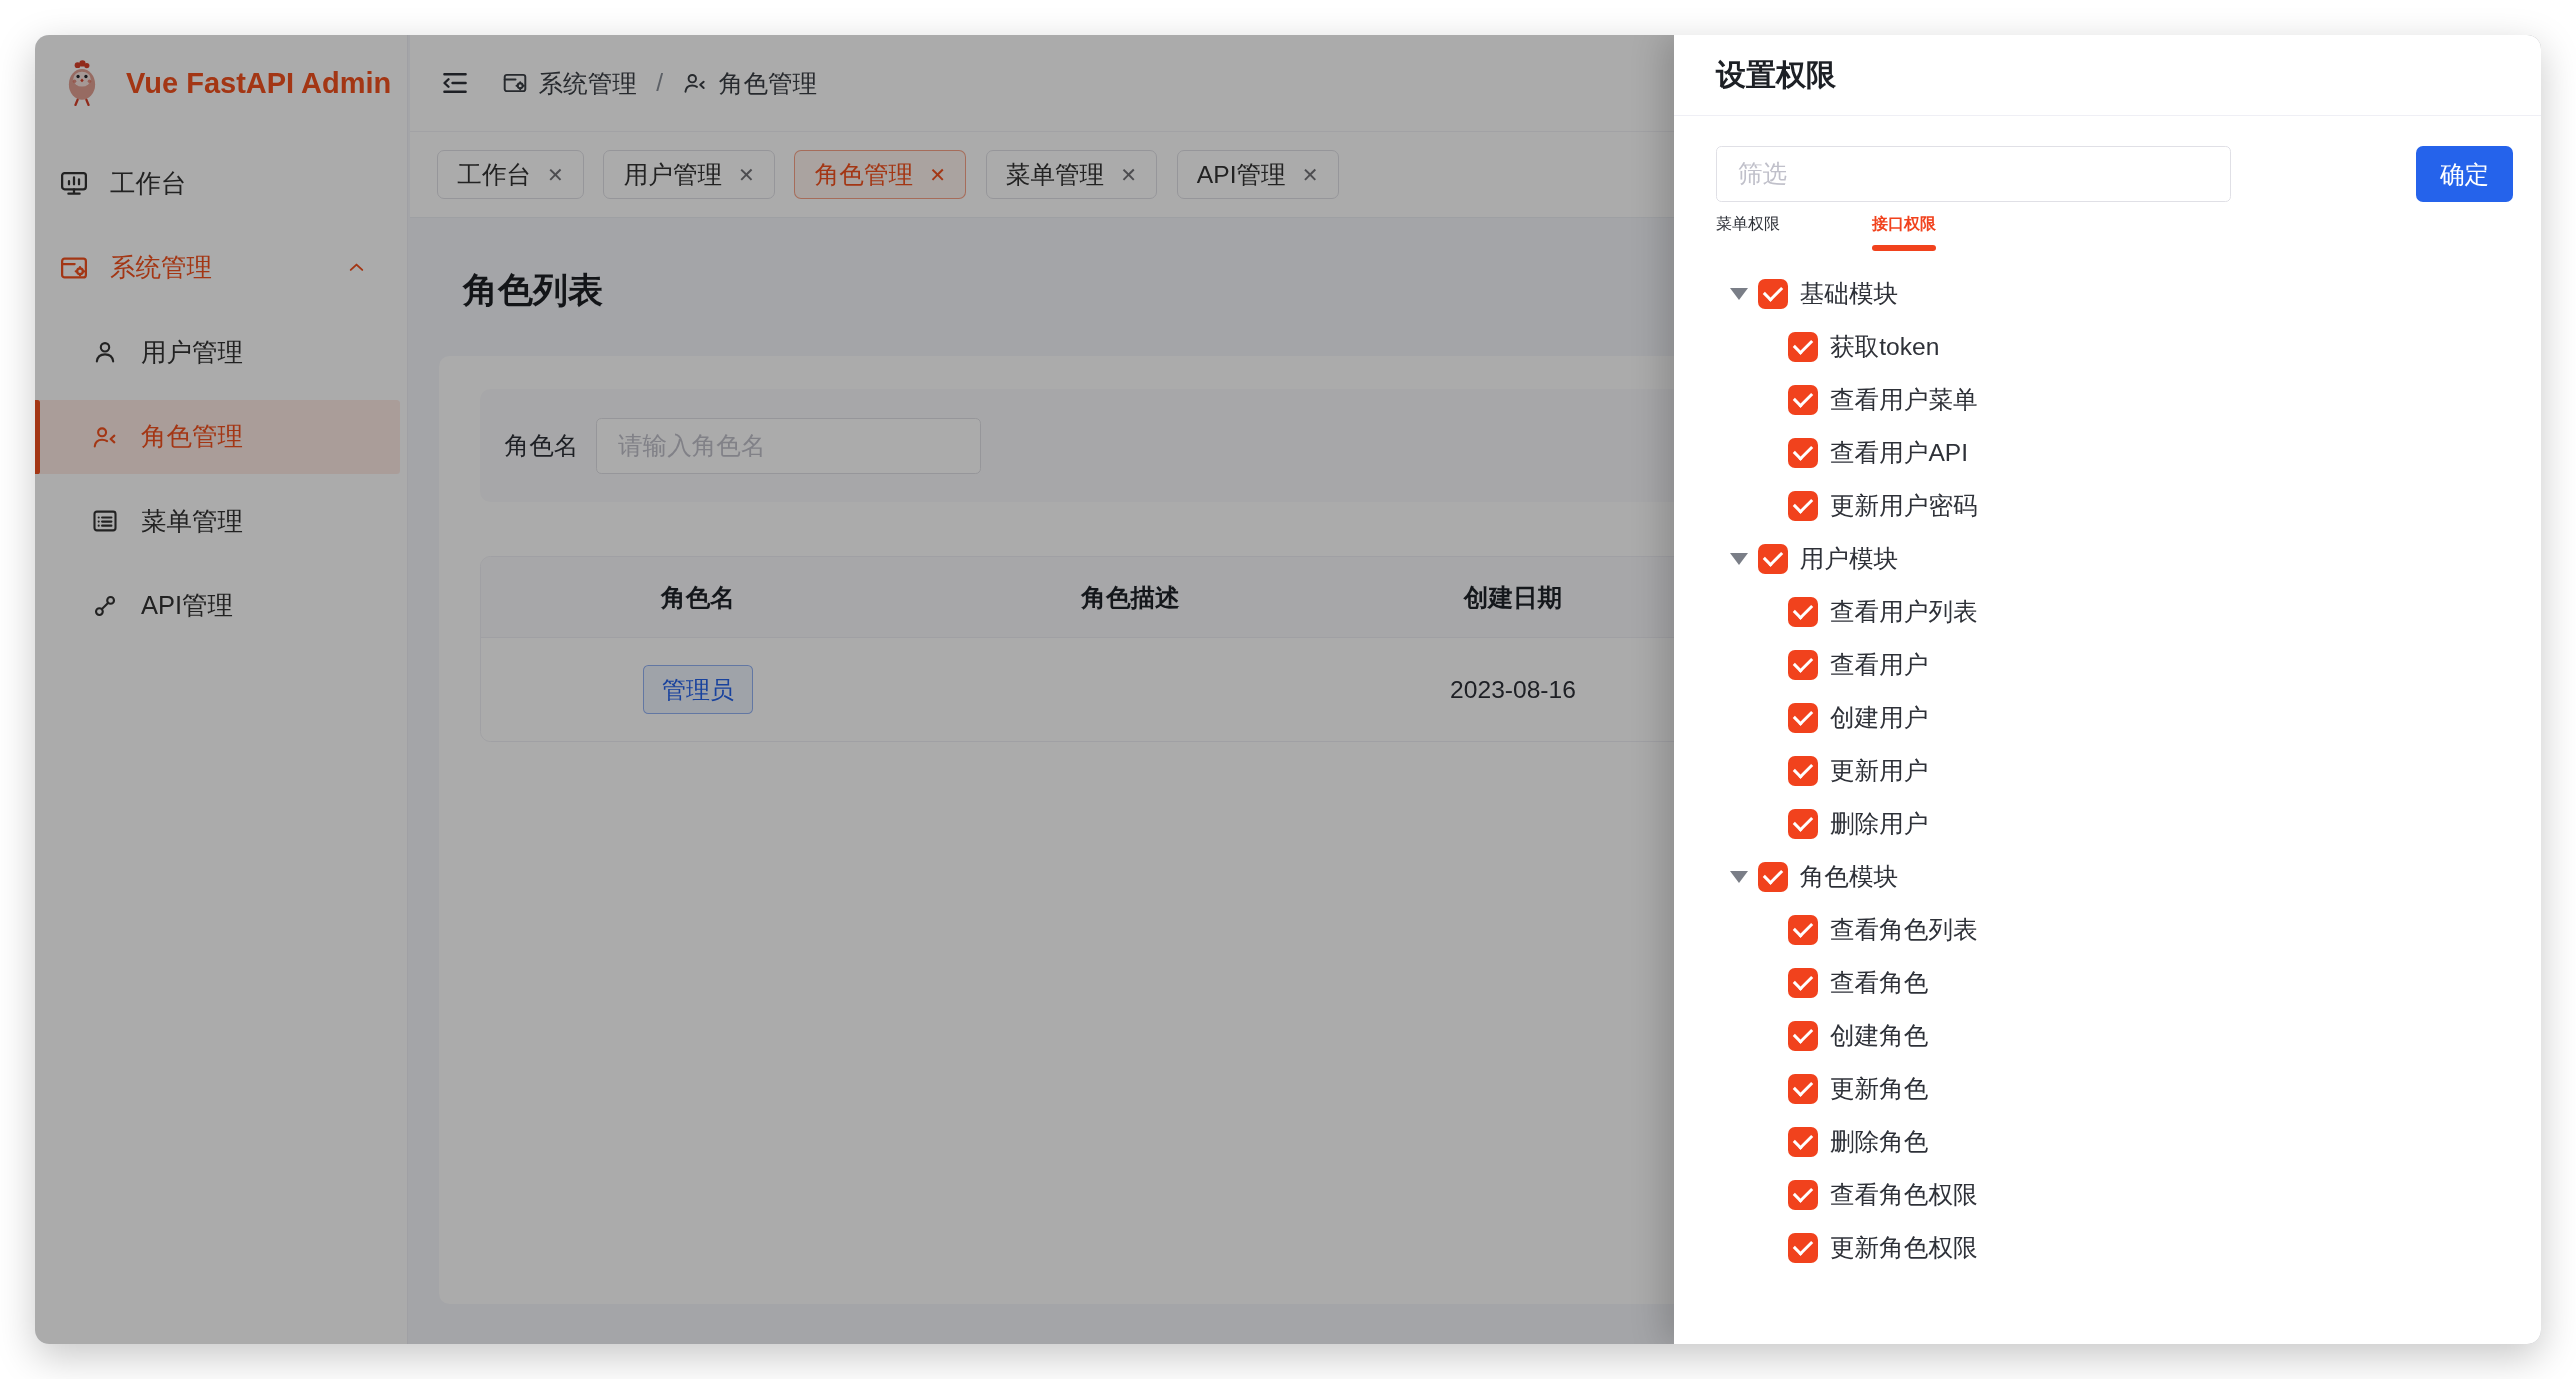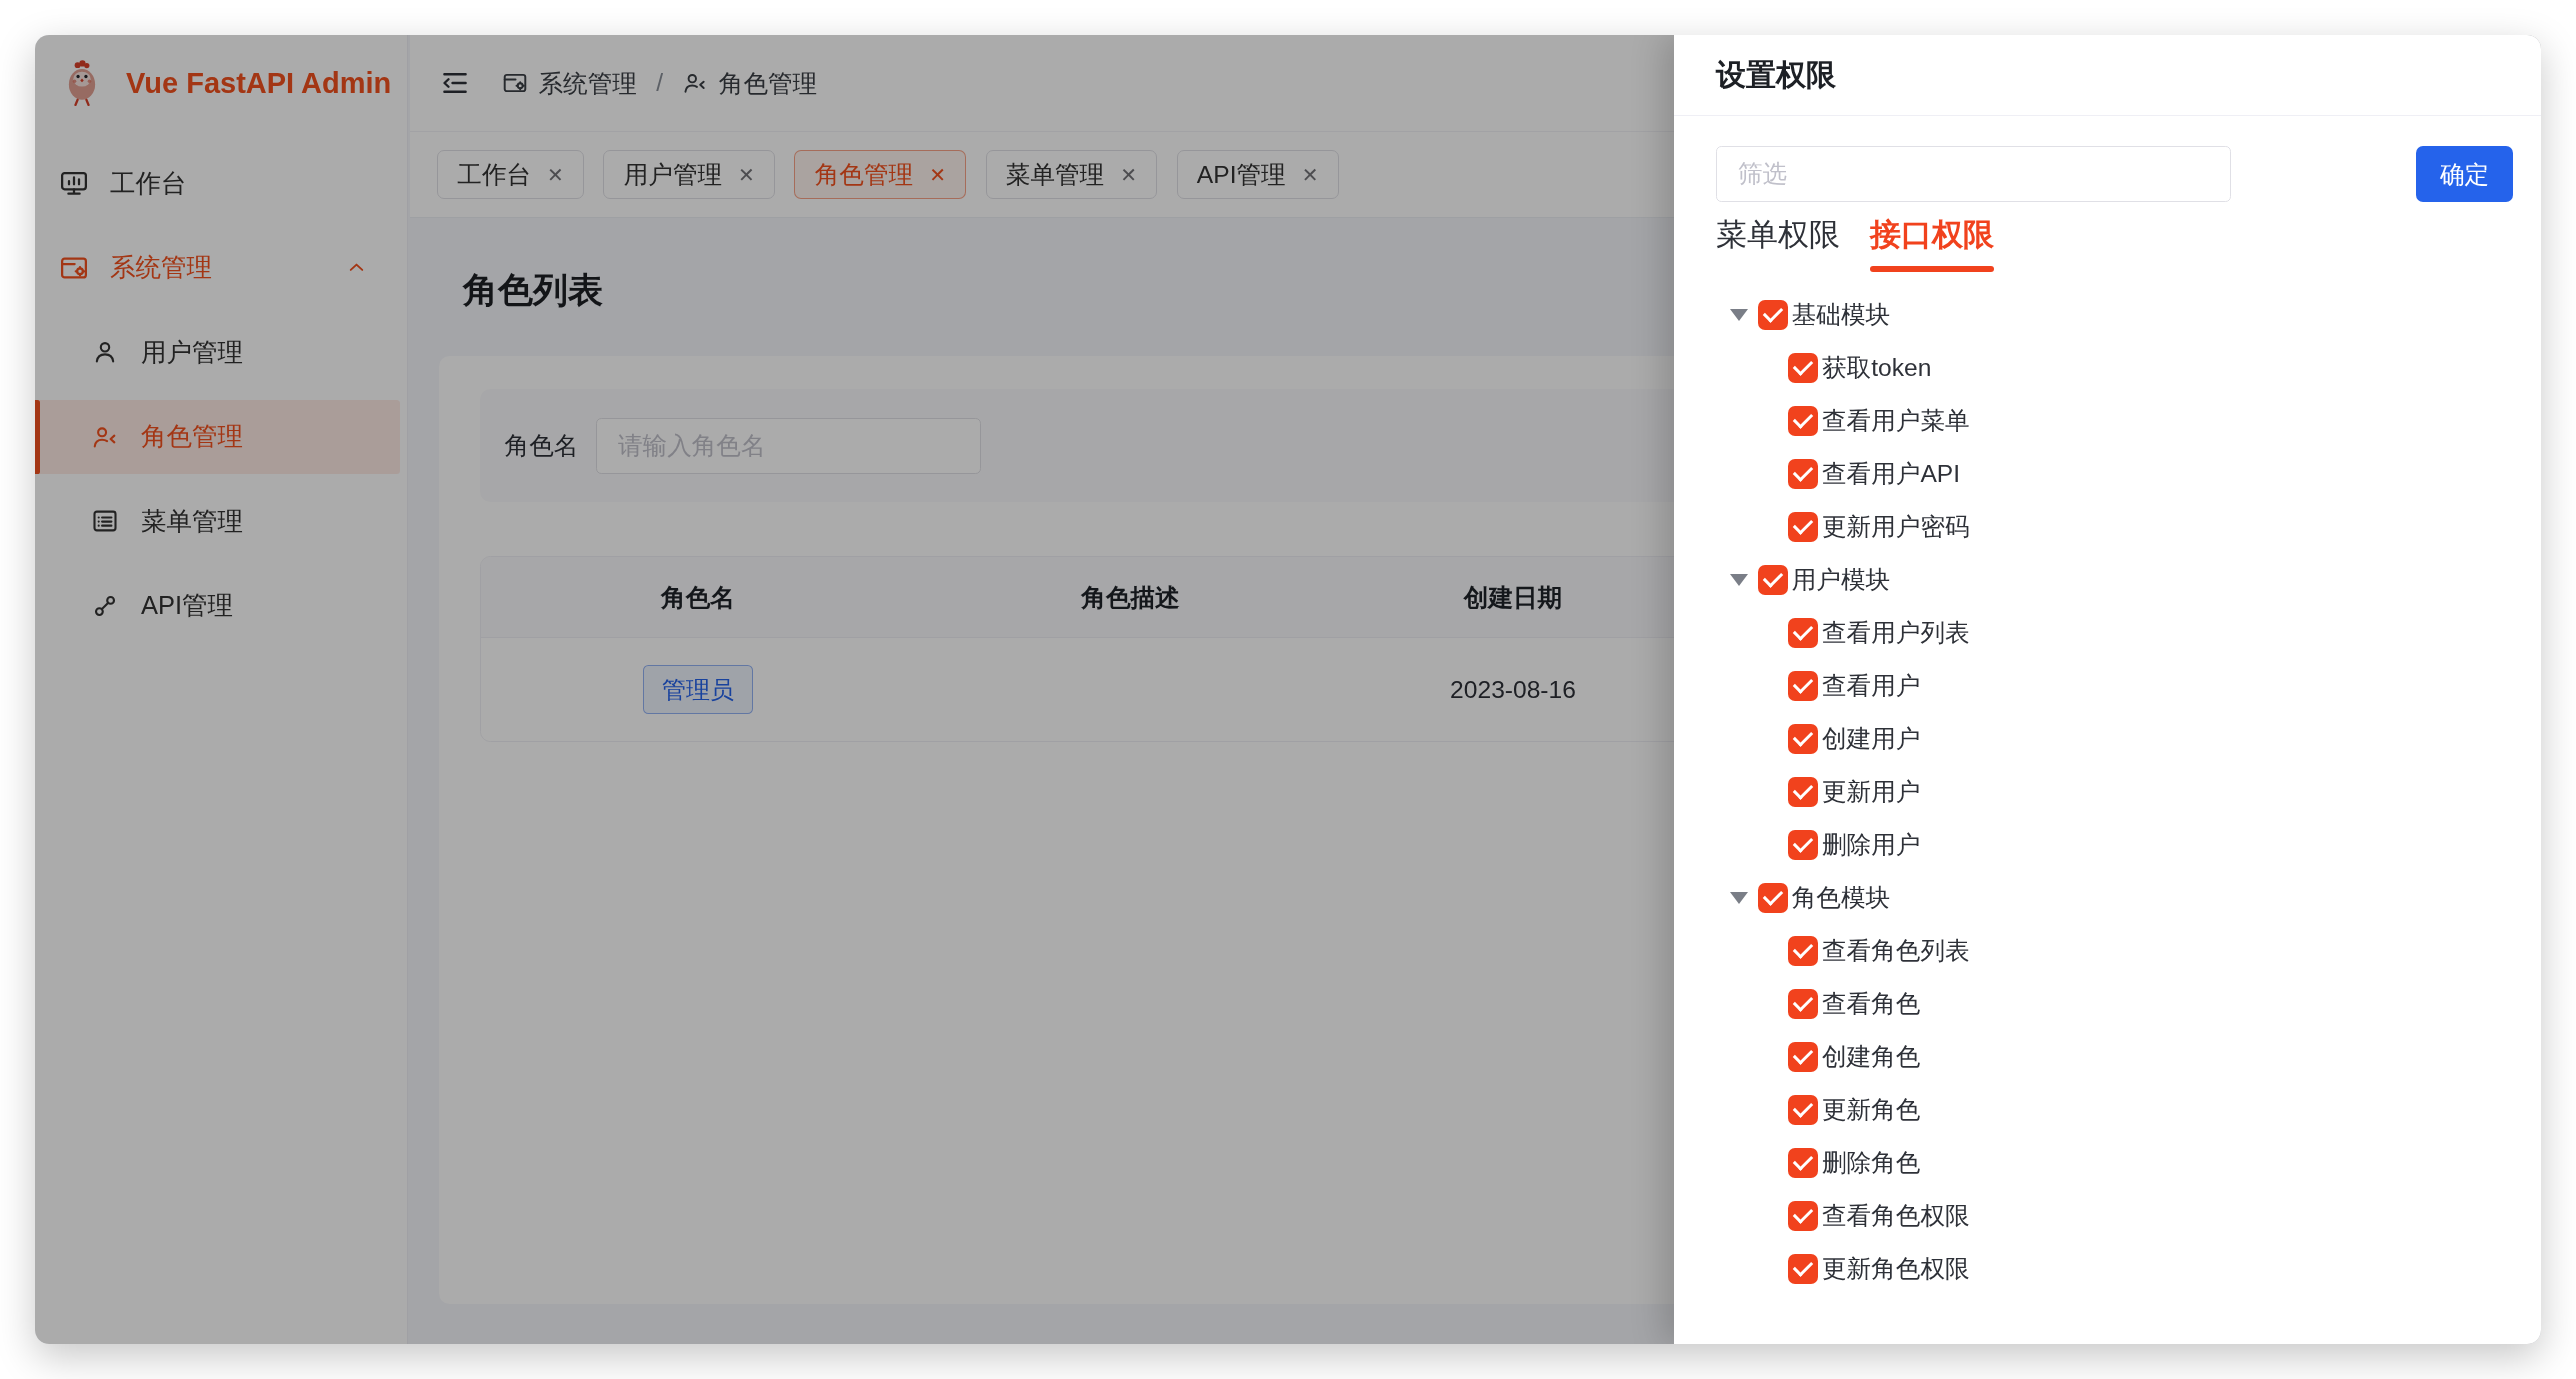--- a/index.html
+++ b/index.html
@@ -59,36 +59,36 @@
   .overlay { position:absolute; inset:0; background:var(--overlay); z-index:5; }
   .drawer { position:absolute; top:0; right:0; width:867px; height:100%; background:#fff; z-index:10; box-shadow:-10.5px 0 32px rgba(0,0,0,.18); }
   .drawer-header { height:81px; display:flex; align-items:center; padding-left:42px; border-bottom:1.8px solid #efeff5;
                    font-size:30px; font-weight:600; color:#1d2025; }
   .drawer-body { padding:30px 28px 0 42px; }
   .filter-row { display:flex; align-items:center; }
   .filter-input { width:515px; height:56px; border:1.8px solid #e0e0e6; border-radius:5.3px; font-size:24.6px; padding:0 21px; color:#333; outline:none; }
   .filter-input::placeholder { color:#c0c0ca; }
   .confirm-btn { margin-left:auto; width:97px; height:56px; background:var(--confirm_blue); color:#fff; border:none; border-radius:7px;
                  font-size:24.6px; cursor:pointer; }
-  .perm-tabs { margin-top:12.3px; display:flex; font-size:31px; color:#2e3138; }
+  .perm-tabs { margin-top:12.3px; display:flex; gap:62px; font-size:16px; color:#2e3138; }
   .perm-tab { position:relative; padding-bottom:16px; cursor:pointer; }
   .perm-tab.active { color:var(--checkbox_red); font-weight:700;margin-left:30px; }
   .perm-tab.active::after { content:""; position:absolute; left:0; right:0; bottom:0; height:6.2px; border-radius:3.5px; background:var(--checkbox_red); }
 
   .tree { margin-top:16px; }
   .tree-row { height:53px; display:flex; align-items:center; }
   .tree-row.module { padding-left:14px; }
   .tree-row:not(.module) { padding-left:72px; }
   .tree-arrow { width:0; height:0; border-left:9.7px solid transparent; border-right:9.7px solid transparent;
                 border-top:12.3px solid #7a7e87; margin-right:9.7px; flex:none; cursor:pointer; }
   .tree-row:not(.module) .tree-arrow { display:none; }
   .checkbox { width:30px; height:30px; border-radius:7px; background:var(--checkbox_red); position:relative; flex:none; cursor:pointer; }
   .checkbox::after { content:""; position:absolute; left:6.2px; top:7px; width:15px; height:8px;
                      border-left:3.5px solid #fff; border-bottom:3.5px solid #fff; transform:rotate(-45deg); }
-  .tree-label { margin-left:4px; font-size:24.6px; color:#2e3138; cursor:pointer; }
+  .tree-label { margin-left:12px; font-size:24.6px; color:#2e3138; cursor:pointer; }
 
   svg.ic { display:block; }
 </style>
 </head>
 <body>
 
 <div class="canvas">
   <div class="window">
 
     <div class="sidebar">

